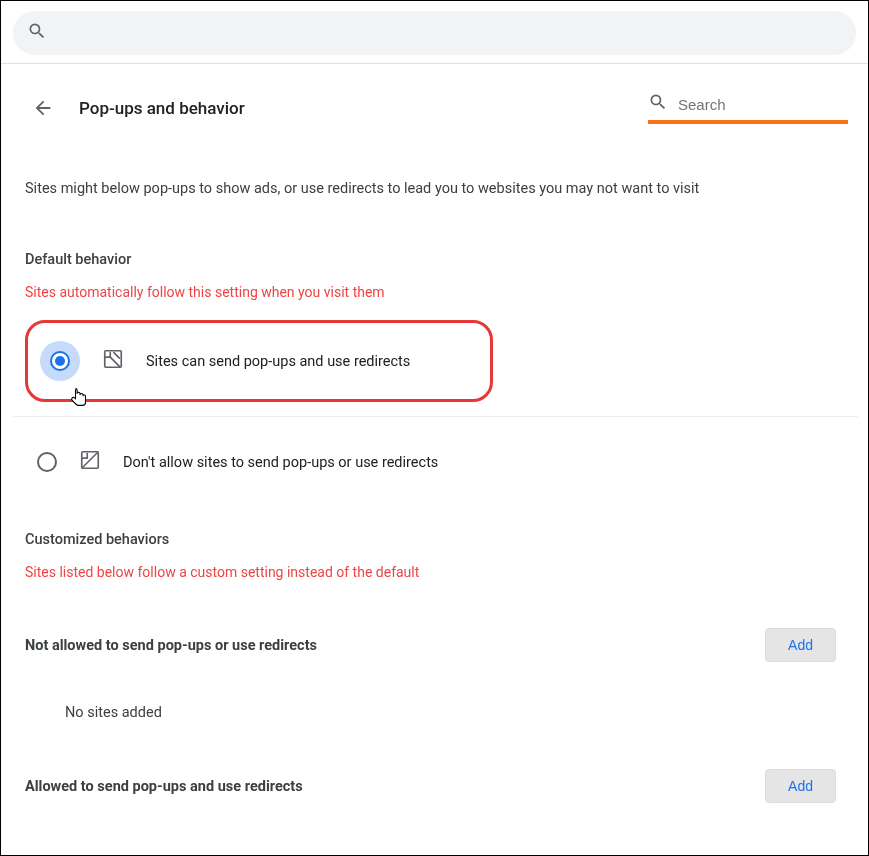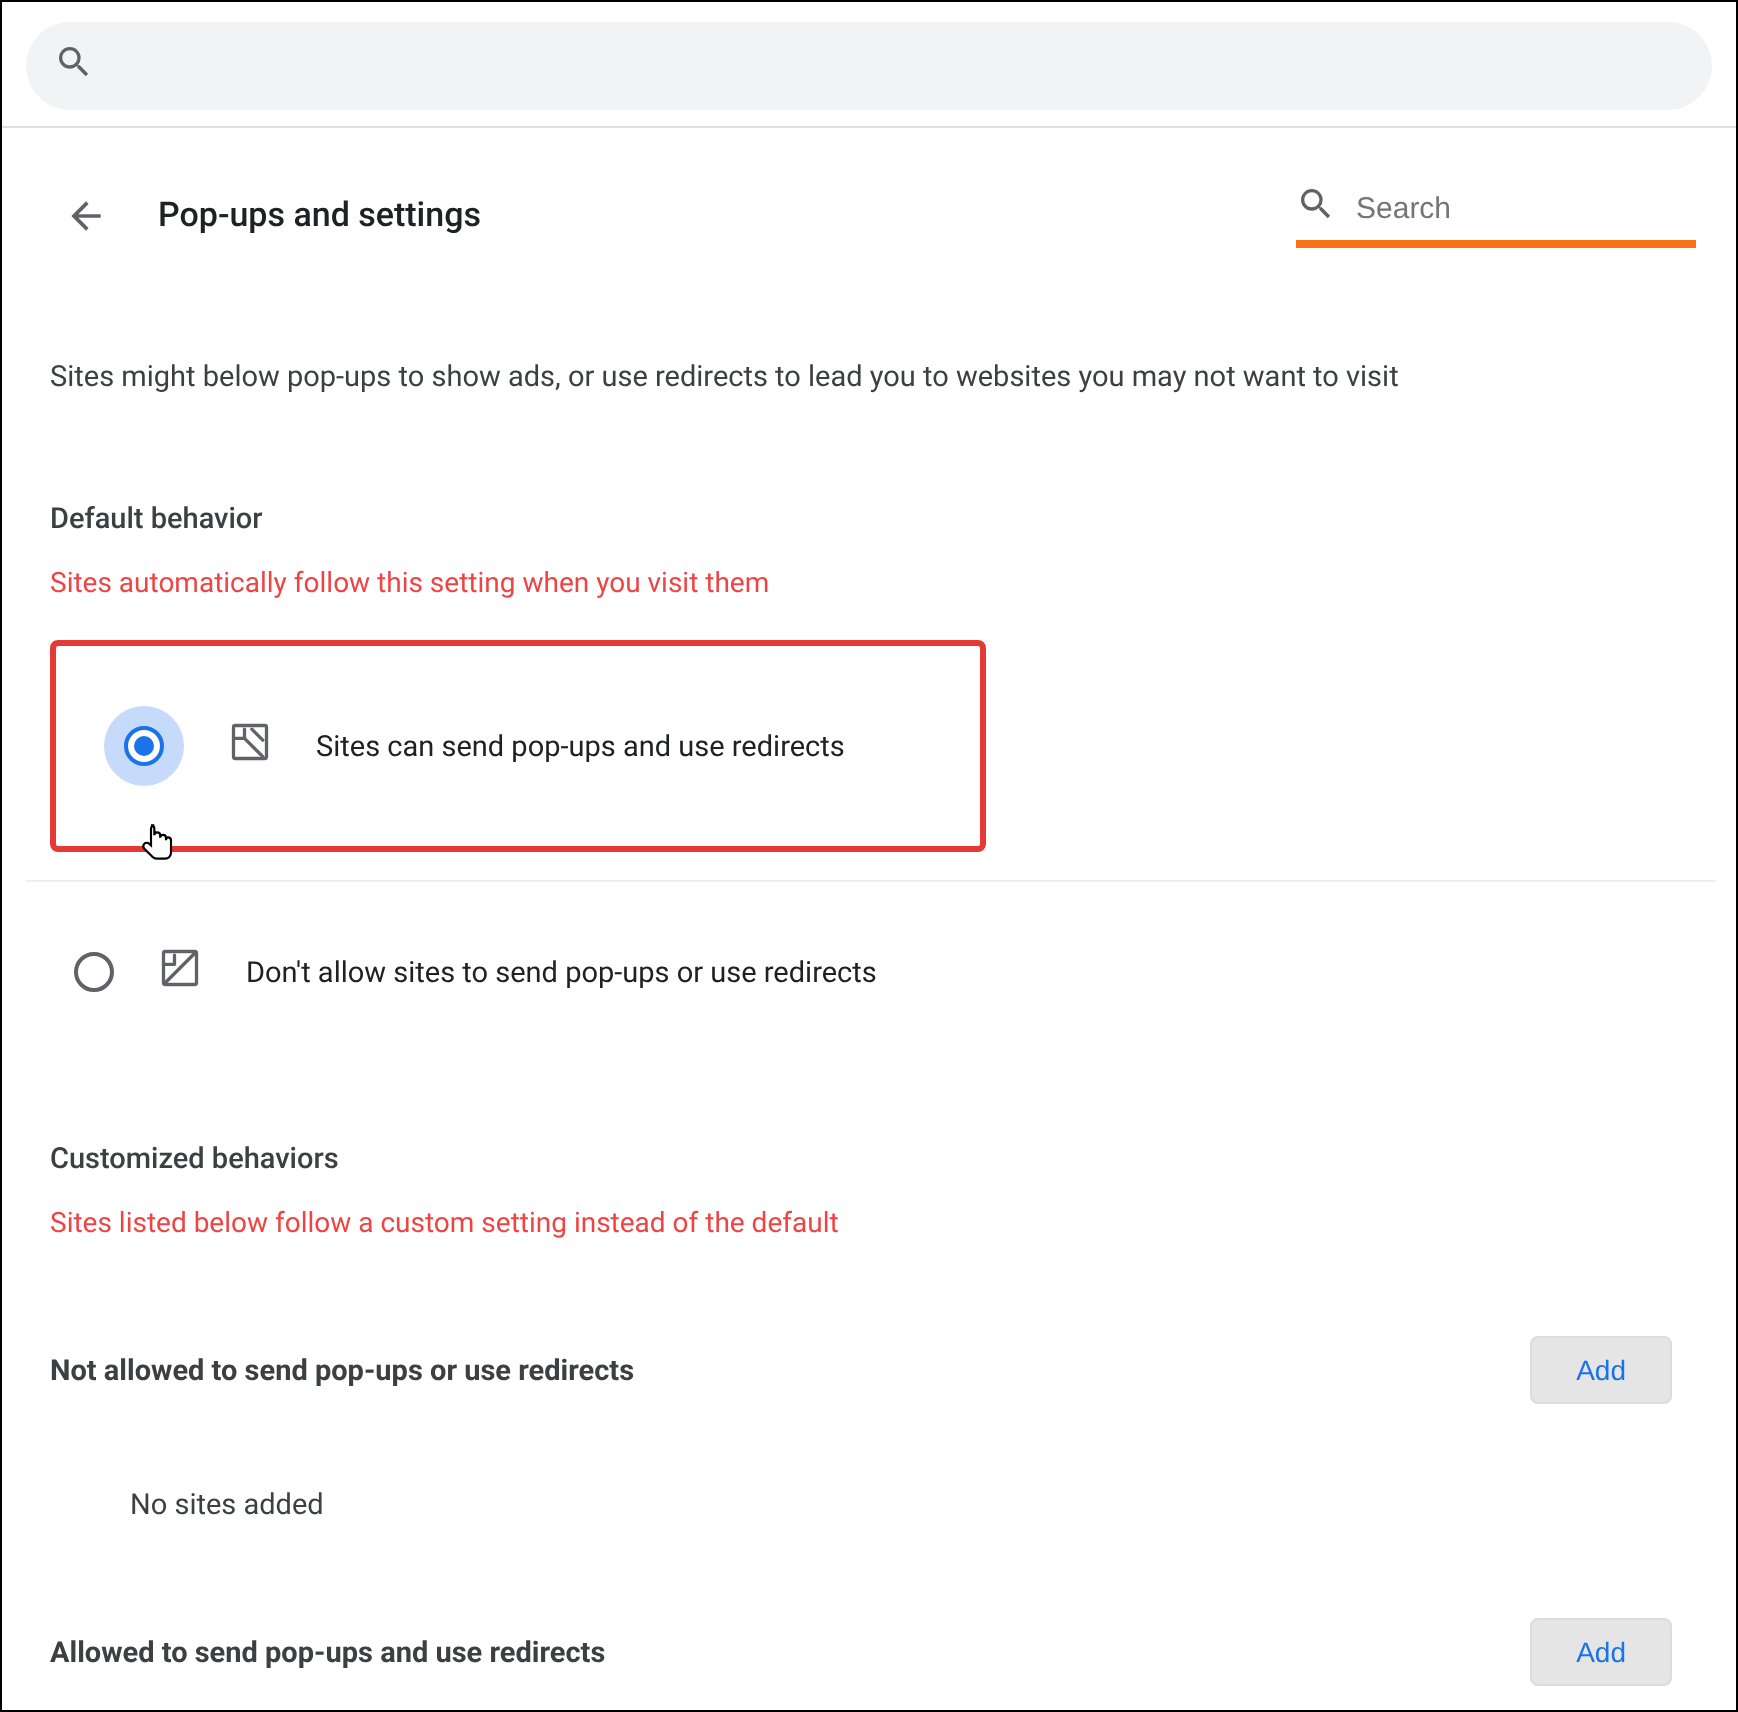--- a/index.html
+++ b/index.html
@@ -73,22 +73,22 @@
     color: #3c4043;
   }
   .section-sub {
     margin-top: 16px;
     font-size: 14px;
     color: #ef4444;
   }
   .radio-wrapper-highlight {
     margin-top: 20px;
     border: 3px solid #e53935;
-    border-radius: 4px;
-    padding: 16px;
+    border-radius: 20px;
+    padding: 4px;
     width: 468px;
     position: relative;
   }
   .radio-row {
     display: flex;
     align-items: center;
     gap: 22px;
     padding: 14px 8px 14px 4px;
     cursor: pointer;
   }
@@ -115,21 +115,21 @@
     width: 10px; height: 10px; border-radius: 50%; background: #1a73e8;
   }
   .row-icon svg { width: 22px; height: 22px; fill: none; stroke: #5f6368; stroke-width: 1.8; }
   .radio-label { font-size: 14.5px; color: #202124; }
   .cursor-pointer-icon {
     position: absolute;
     left: 40px;
     bottom: -14px;
   }
   .cursor-pointer-icon svg { width: 20px; height: 24px; }
-  .cust-header { margin-top: 58px; }
+  .cust-header { margin-top: 42px; }
   .list-row {
     display: flex;
     align-items: center;
     justify-content: space-between;
     margin-top: 48px;
     padding-right: 22px;
   }
   .list-row-title { font-size: 14.5px; color: #3c4043; font-weight: bold; }
   .add-btn {
     border: 1px solid #dadce0;
@@ -167,21 +167,21 @@
 <div class="divider"></div>
 
 <div class="content">
 
   <div class="header-row">
     <div class="back-btn">
       <svg viewBox="0 0 24 24">
           <path d="M20 11H7.83l5.59-5.59L12 4l-8 8 8 8 1.41-1.41L7.83 13H20z"></path>
         </svg>
     </div>
-    <div class="page-title">Pop-ups and settings</div>
+    <div class="page-title">Pop-ups and behavior</div>
     <div class="header-search">
       <span>
         <svg viewBox="0 0 24 24">
             <path fill="#5f6368" d="M15.5 14h-.79l-.28-.27A6.471 6.471 0 0016 9.5 6.5 6.5 0 109.5 16c1.61 0 3.09-.59 4.23-1.57l.27.28v.79l5 4.99L20.49 19l-4.99-5zm-6 0C7.01 14 5 11.99 5 9.5S7.01 5 9.5 5 14 7.01 14 9.5 11.99 14 9.5 14z"></path>
           </svg>
       </span>
       <input placeholder="Search" style="">
     </div>
   </div>
 

